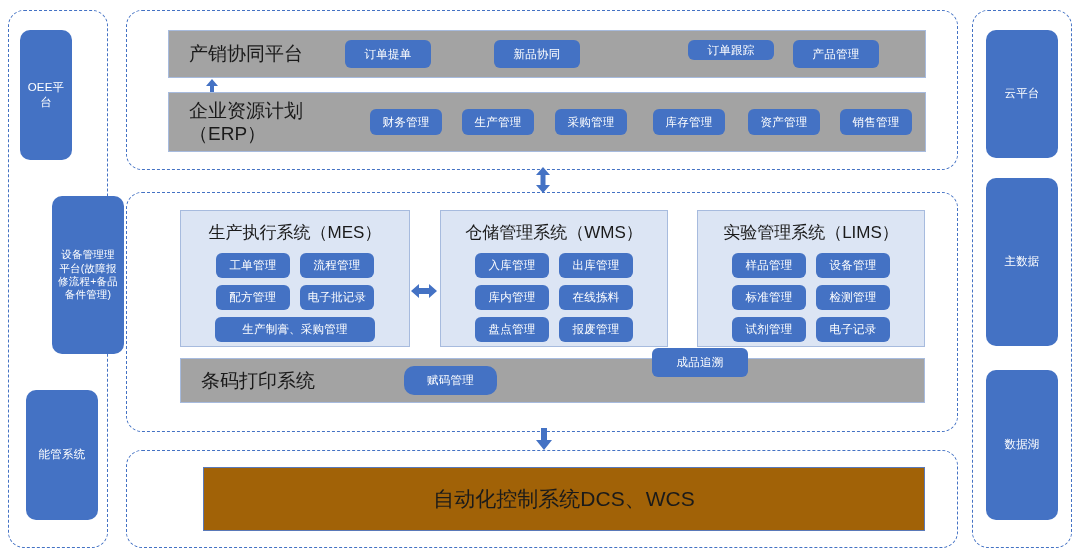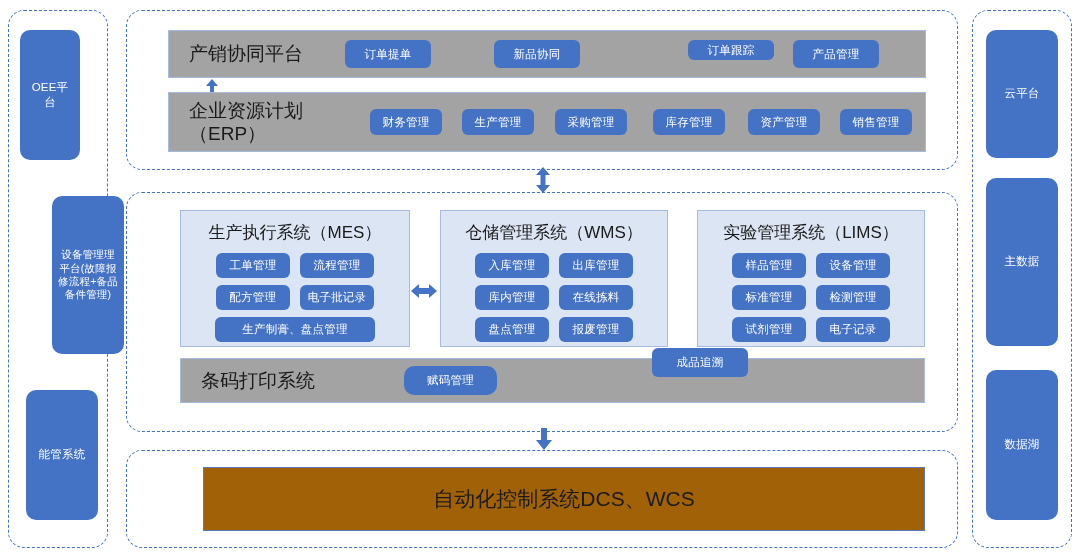--- a/index.html
+++ b/index.html
@@ -128,21 +128,21 @@
   
   .arrow { position: absolute; }
 </style>
 </head>
 <body>
 
 <div id="canvas">
 
   <div class="dashed-box" style="left:8px; top:10px; width:100px; height:538px;"></div>
 
-  <div class="side-pill" style="left:20px; top:30px; width:60px; height:130px;">
+  <div class="side-pill" style="left:20px; top:30px; width:52px; height:130px;">
     <span>OEE平台</span>
   </div>
 
   <div class="side-pill small-text" style="left:20px; top:196px; width:72px; height:158px;margin-left:32px;">
     <span>设备管理理平台(故障报修流程+备品备件管理)</span>
   </div>
 
   <div class="side-pill" style="left:20px; top:390px; width:72px; height:130px;margin-left:6px;">
     <span>能管系统</span>
   </div>
@@ -221,21 +221,21 @@
       <div class="chip">
         <span>流程管理</span>
       </div>
       <div class="chip">
         <span>配方管理</span>
       </div>
       <div class="chip">
         <span>电子批记录</span>
       </div>
       <div class="chip wide">
-        <span>生产制膏、盘点管理</span>
+        <span>生产制膏、采购管理</span>
       </div>
     </div>
   </div>
 
   <svg class="arrow" style="left:411px; top:281px;" width="26" height="20" viewBox="0 0 26 20">
     <polygon points="0,10 8,3 8,7 18,7 18,3 26,10 18,17 18,13 8,13 8,17" fill="#4472C4"></polygon>
   </svg>
 
   <div class="subsys" style="left:440px; top:210px; width:228px; height:137px;">
     <div class="subsys-title">仓储管理系统（WMS）</div>

